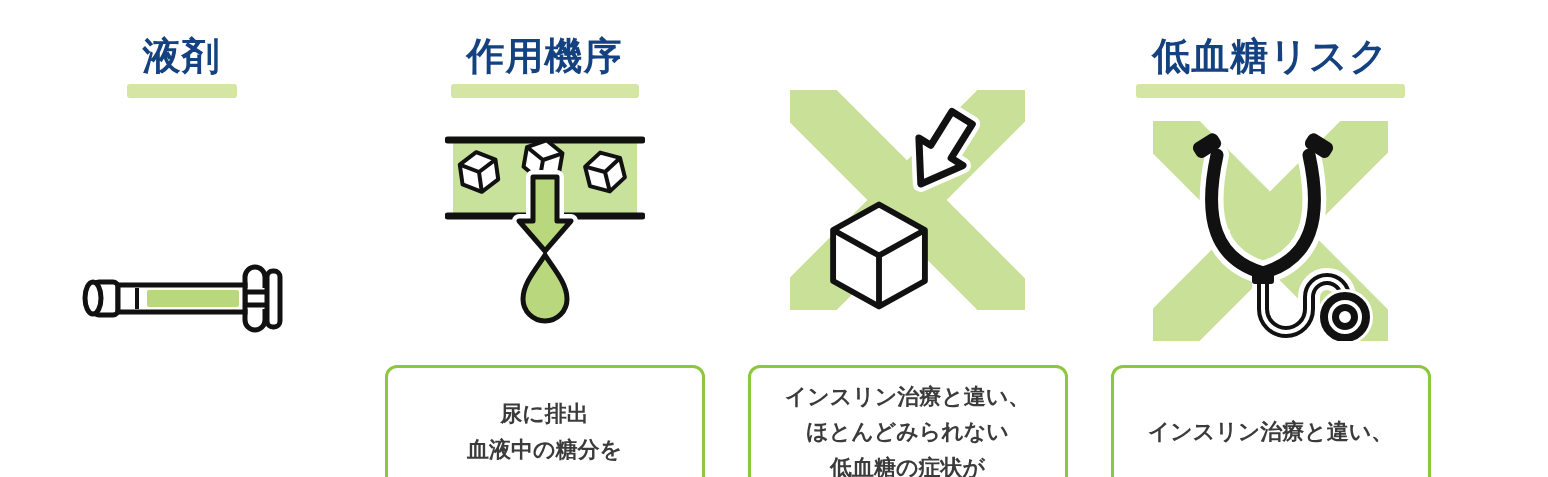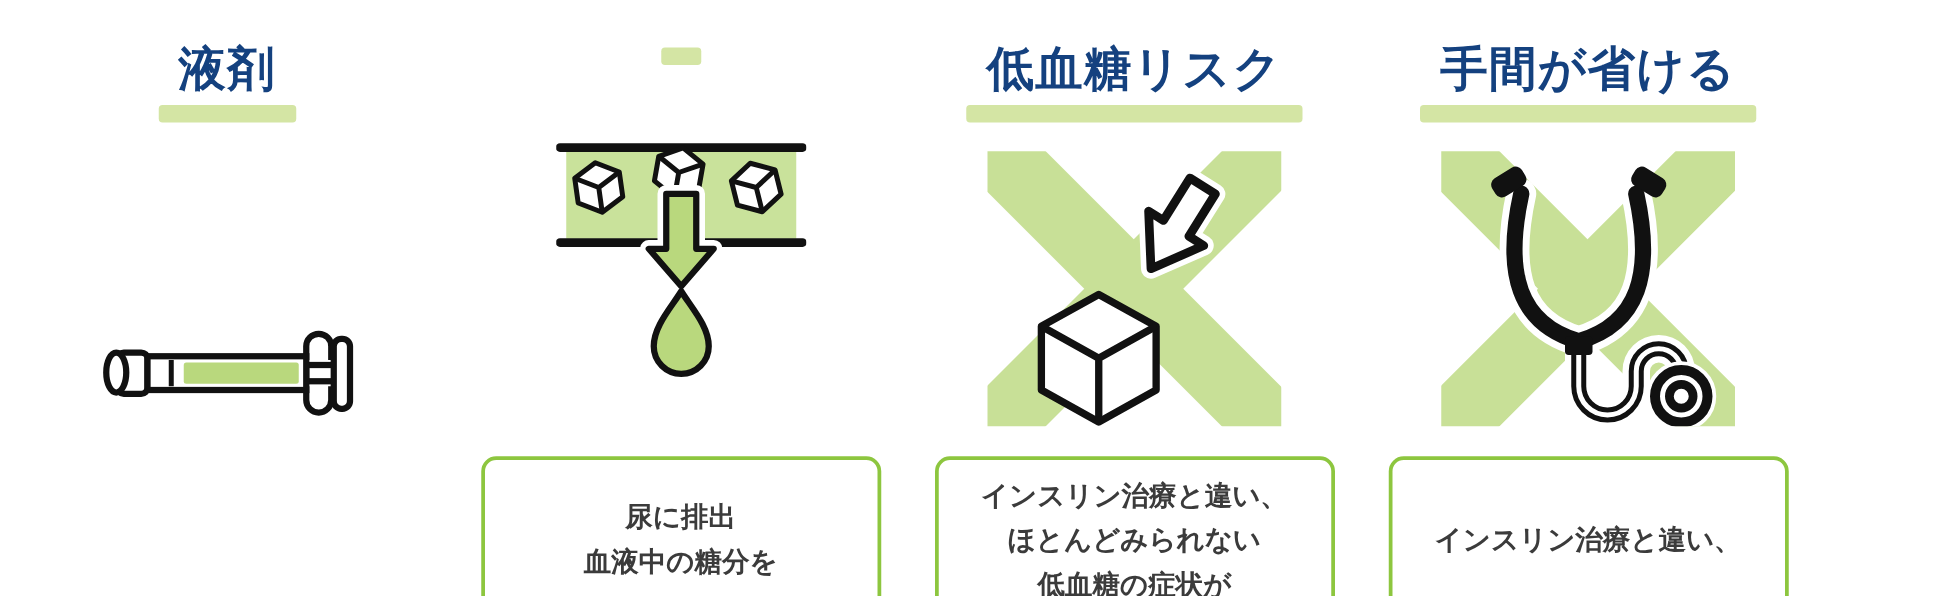--- a/index.html
+++ b/index.html
@@ -34,20 +34,21 @@
         <ellipse cx="14" cy="51" rx="8" ry="16" fill="#fff" stroke="#111" stroke-width="5"></ellipse>
         <rect x="39" y="38" width="127" height="27" fill="#fff" stroke="#111" stroke-width="5"></rect>
         <rect x="68" y="43" width="92" height="17" rx="2" fill="#b9d87d"></rect>
         <line x1="58" y1="41" x2="58" y2="62" stroke="#111" stroke-width="4"></line>
       </svg>
     </div>
   </section>
 
   <section class="col">
     <div class="title-wrap">
+      <h2 class="col-title">作用機序</h2>
       <div class="underline"></div>
     </div>
     <div class="icon-area">
       <svg width="200" height="212" viewBox="0 0 200 212">
         <rect x="8" y="18" width="184" height="70" fill="#c9e29b"></rect>
         <line x1="3" y1="15" x2="197" y2="15" stroke="#111" stroke-width="7" stroke-linecap="round"></line>
         <line x1="3" y1="91" x2="197" y2="91" stroke="#111" stroke-width="7" stroke-linecap="round"></line>
         <g transform="translate(14,26) rotate(-8 20 21)" fill="#fff" stroke="#111" stroke-width="4" stroke-linejoin="round">
           <path d="M20,1 L38,11 L38,31 L20,41 L2,31 L2,11 Z"></path>
           <path d="M2,11 L20,21 L38,11 M20,21 L20,41" fill="none"></path>
@@ -65,24 +66,20 @@
         <path d="M100,130 C108,143 122,158 122,174 A22,22 0 1 1 78,174 C78,158 92,143 100,130 Z" fill="#b9d87d" stroke="#111" stroke-width="5" stroke-linejoin="round"></path>
       </svg>
     </div>
     <div class="info-box">
       <div class="box-line">尿に排出</div>
       <div class="box-line">血液中の糖分を</div>
     </div>
   </section>
 
   <section class="col">
-    <div class="title-wrap">
-      <h2 class="col-title">低血糖リスク</h2>
-      <div class="underline"></div>
-    </div>
     <div class="icon-area">
       <svg width="235" height="220" viewBox="0 0 235 220">
         <g>
           <g transform="rotate(45 117 110)">
               <rect x="-45" y="82" width="324" height="56" fill="#c8e097"></rect>
             </g>
           <g transform="rotate(-45 117 110)">
               <rect x="-45" y="82" width="324" height="56" fill="#c8e097"></rect>
             </g>
         </g>
@@ -98,21 +95,21 @@
     </div>
     <div class="info-box">
       <div class="box-line">インスリン治療と違い、</div>
       <div class="box-line">ほとんどみられない</div>
       <div class="box-line">低血糖の症状が</div>
     </div>
   </section>
 
   <section class="col">
     <div class="title-wrap">
-      <h2 class="col-title">手間が省ける</h2>
+      <h2 class="col-title">低血糖リスク</h2>
       <div class="underline"></div>
     </div>
     <div class="icon-area">
       <svg width="235" height="220" viewBox="0 0 235 220">
         <g>
           <g transform="rotate(45 117 110)">
               <rect x="-45" y="82" width="324" height="56" fill="#c8e097"></rect>
             </g>
           <g transform="rotate(-45 117 110)">
               <rect x="-45" y="82" width="324" height="56" fill="#c8e097"></rect>

